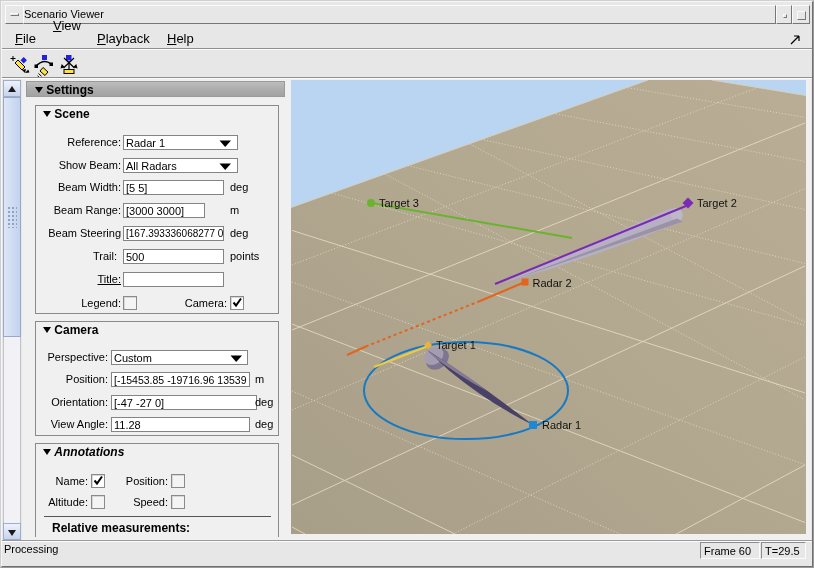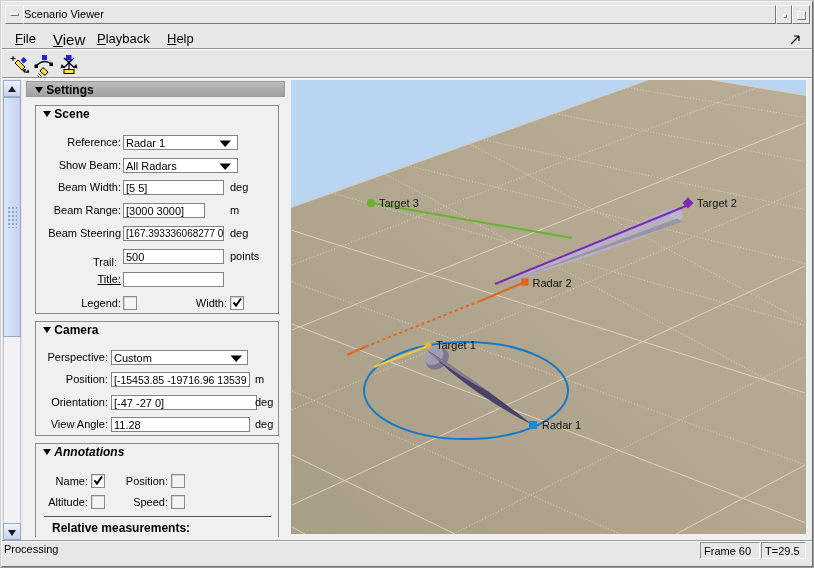--- a/index.html
+++ b/index.html
@@ -30,21 +30,21 @@
 </div>
 <div class="abs raised" style="left:776px;top:5px;width:16px;height:19px;background:#e7e7e7;">
   <div class="abs raised" style="left:6px;top:8px;width:4px;height:4px;background:#e7e7e7;"></div>
 </div>
 <div class="abs raised" style="left:792px;top:5px;width:18px;height:19px;background:#e7e7e7;">
   <div class="abs raised" style="left:4px;top:5px;width:9px;height:9px;background:#e7e7e7;"></div>
 </div>
 
 <div class="abs" style="left:3px;top:25px;width:808px;height:23px;background:#e7e7e7;"></div>
 <div class="abs" style="left:15px;top:31px;font-size:13px;"><span style="text-decoration:underline">F</span>ile</div>
-<div class="abs" style="left:53px;top:31px;font-size:15px;"><span style="text-decoration:underline">V</span>iew</div>
+<div class="abs" style="left:53px;top:18px;font-size:13px;"><span style="text-decoration:underline">V</span>iew</div>
 <div class="abs" style="left:97px;top:31px;font-size:13px;"><span style="text-decoration:underline">P</span>layback</div>
 <div class="abs" style="left:167px;top:31px;font-size:13px;"><span style="text-decoration:underline">H</span>elp</div>
 <svg class="abs" style="left:790px;top:33px;" width="12" height="12">
     <path d="M1 11 L9 3 M9 3 L4 3 M9 3 L9 8" stroke="#000" stroke-width="1.2" fill="none"></path>
   </svg>
 <div class="abs" style="left:2px;top:48px;width:810px;height:1px;background:#909090;"></div>
 <div class="abs" style="left:2px;top:49px;width:810px;height:1px;background:#fbfbfb;"></div>
 <div class="abs" style="left:2px;top:77px;width:810px;height:1px;background:#909090;"></div>
 <div class="abs" style="left:2px;top:78px;width:810px;height:1px;background:#fbfbfb;"></div>
 
@@ -108,30 +108,30 @@
 <div class="unit" style="left:230px;top:181px;">deg</div>
 
 <div class="lbl" style="left:40px;top:204px;width:81px;">Beam Range:</div>
 <div class="field" style="left:123px;top:203px;width:82px;">[3000 3000]</div>
 <div class="unit" style="left:230px;top:204px;">m</div>
 
 <div class="lbl" style="left:36px;top:227px;width:85px;">Beam Steering</div>
 <div class="field" style="left:123px;top:226px;width:101px;font-size:10px;">[167.393336068277 0;-</div>
 <div class="unit" style="left:230px;top:227px;">deg</div>
 
-<div class="lbl" style="left:36px;top:250px;width:81px;margin-top:6px;">Trail:</div>
+<div class="lbl" style="left:36px;top:250px;width:81px;">Trail:</div>
 <div class="field" style="left:123px;top:249px;width:101px;">500</div>
 <div class="unit" style="left:230px;top:250px;">points</div>
 
 <div class="lbl" style="left:40px;top:273px;width:81px;text-decoration:underline;">Title:</div>
 <div class="field" style="left:123px;top:272px;width:101px;"></div>
 
 <div class="lbl" style="left:40px;top:297px;width:81px;">Legend:</div>
 <div class="cb" style="left:123px;top:296px;"></div>
-<div class="lbl" style="left:146px;top:297px;width:81px;">Width:</div>
+<div class="lbl" style="left:146px;top:297px;width:81px;">Camera:</div>
 <div class="cb" style="left:230px;top:296px;background:#fff;"></div>
 <svg class="abs" style="left:232px;top:297px;" width="11" height="11">
     <path d="M1.5 5.5 L4 8.5 L9 1.5" stroke="#000" stroke-width="2" fill="none"></path>
   </svg>
 
 <div class="gbox" style="left:35px;top:321px;width:244px;height:115px;"></div>
 <div class="gtitle" style="left:43px;top:323px;"><span class="tri" style="vertical-align:1px;"></span>&nbsp;Camera</div>
 
 <div class="lbl" style="left:40px;top:351px;width:68px;">Perspective:</div>
 <div class="field" style="left:111px;top:350px;width:137px;">Custom</div>

